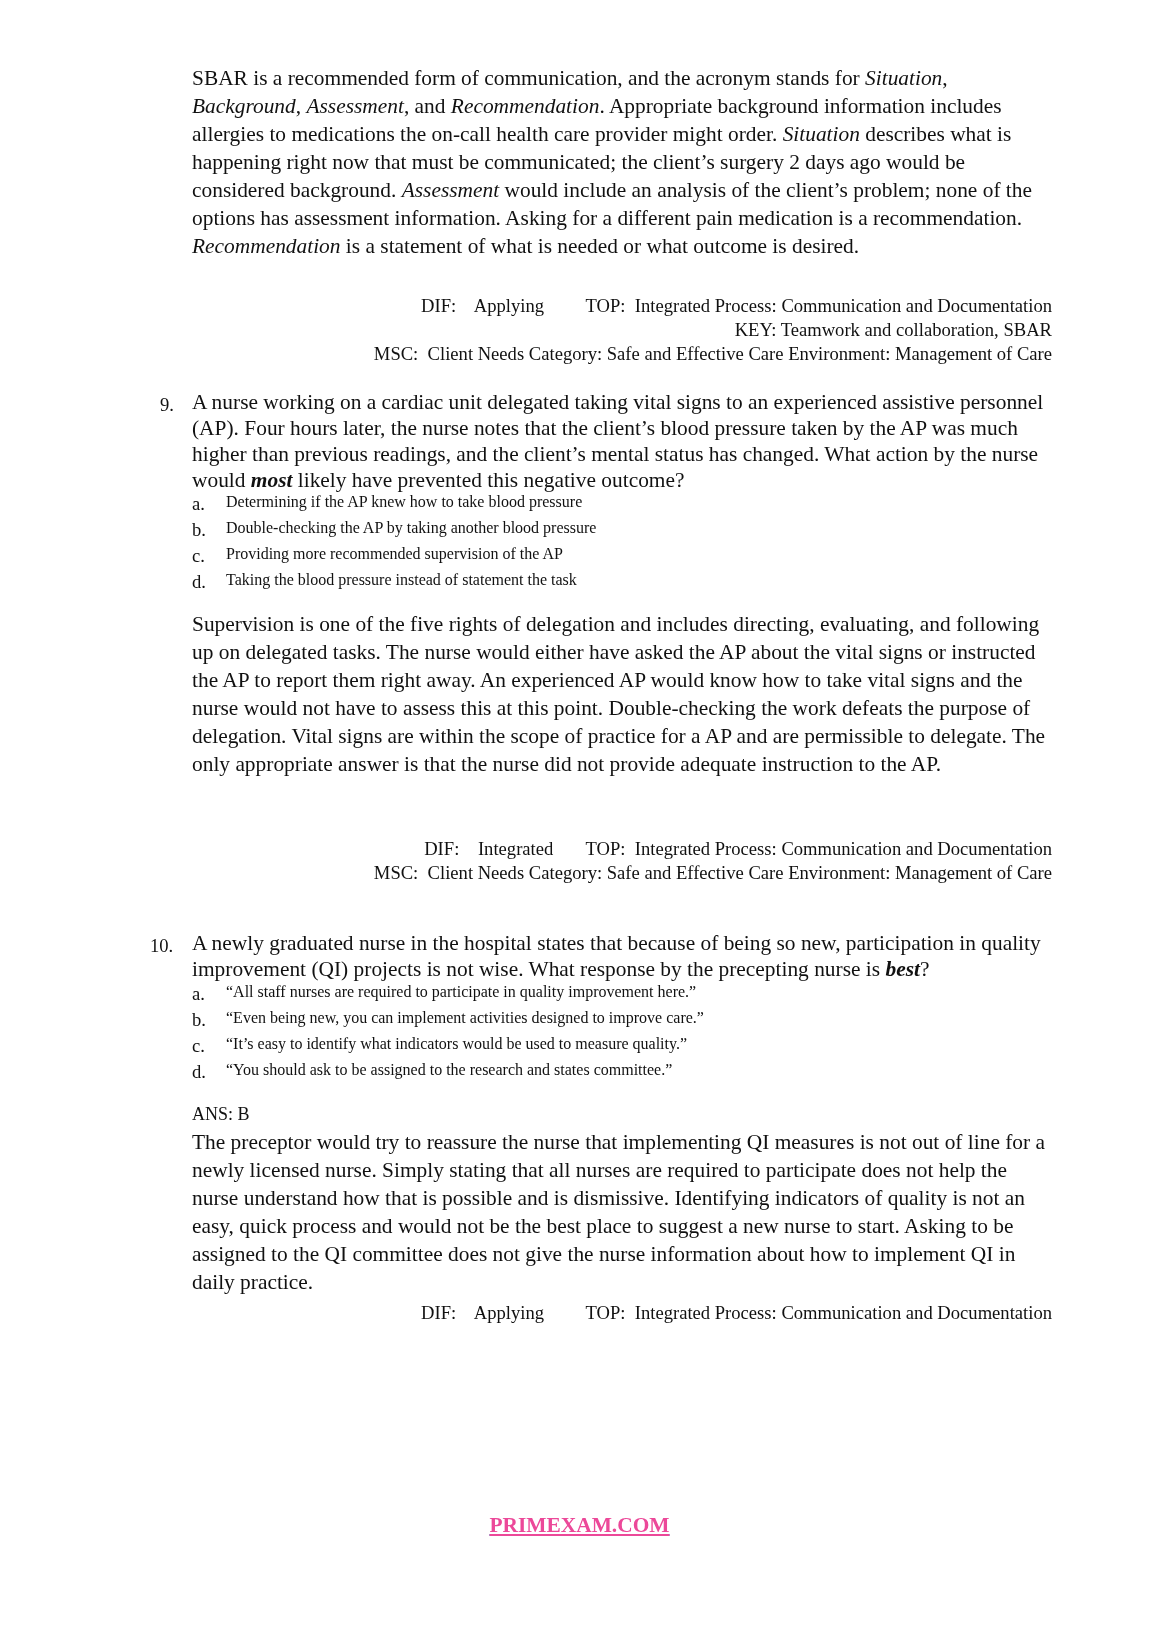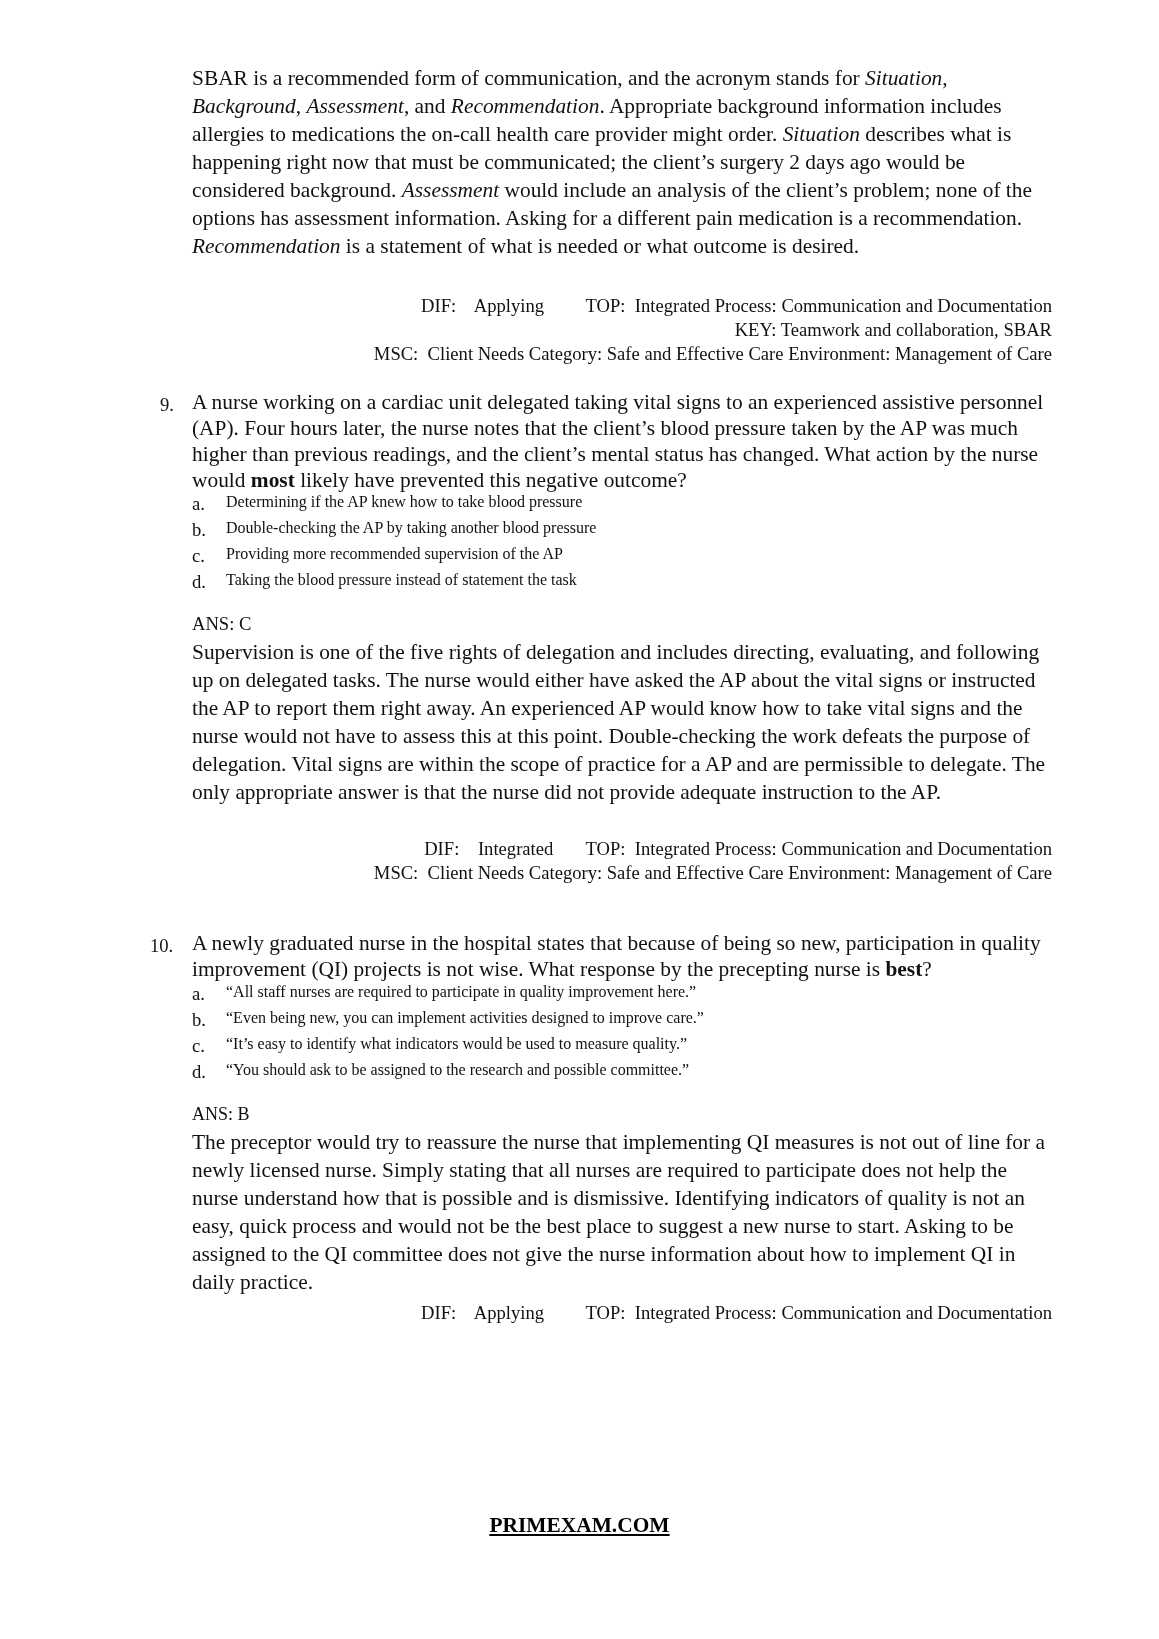--- a/index.html
+++ b/index.html
@@ -16,23 +16,23 @@
   .q { position: absolute; left: 0; width: 1159px; font-size: 21.4px; line-height: 25.9px; }
   .q .num { position: absolute; font-size: 18.6px; }
   .q .stem { position: absolute; left: 192px; width: 860px; margin: 0; }
   .opt { position: absolute; left: 192px; width: 860px; }
   .opt .letter { position: absolute; left: 0; font-size: 18.6px; }
   .opt .text { position: absolute; left: 34px; white-space: nowrap; }
   .footer {
     position: absolute; left: 0; width: 1159px; top: 1513px; text-align: center;
     font-weight: bold; font-size: 21.4px; color: #1aa3e0; text-decoration: underline;
   }
-  .footer a { color: #000000; text-decoration: underline; }
+  .footer a { color: #ec4899; text-decoration: underline; }
   i { font-style: italic; }
-  b { font-weight: bold; }
+  b { font-weight: bold; font-style: italic; }
 </style>
 </head>
 <body>
 
 <div class="page">
 
   <div class="block" style="top:64px;">
     <p class="para" id="sbar-text"><span>SBAR is a recommended form of communication, and the acronym stands for </span><i>Situation</i><span>, </span><i>Background</i><span>, </span><i>Assessment</i><span>, and </span><i>Recommendation</i><span>. Appropriate background information includes allergies to medications the on-call health care provider might order. </span><i>Situation</i><span> describes what is happening right now that must be communicated; the client’s surgery 2 days ago would be considered background. </span><i>Assessment</i><span> would include an analysis of the client’s problem; none of the options has assessment information. Asking for a different pain medication is a recommendation. </span><i>Recommendation</i><span> is a statement of what is needed or what outcome is desired.</span></p>
   </div>
 
@@ -57,21 +57,20 @@
   <div class="opt" style="top:545px;">
     <span class="letter">c.</span>
     <span class="text">Providing more recommended supervision of the AP</span>
   </div>
   <div class="opt" style="top:571px;">
     <span class="letter">d.</span>
     <span class="text">Taking the blood pressure instead of statement the task</span>
   </div>
 
   <div class="block" style="top:610px;">
-    <div style="font-size:18.6px;">ANS: C</div>
     <p class="para">Supervision is one of the five rights of delegation and includes directing, evaluating, and following up on delegated tasks. The nurse would either have asked the AP about the vital signs or instructed the AP to report them right away. An experienced AP would know how to take vital signs and the nurse would not have to assess this at this point. Double-checking the work defeats the purpose of delegation. Vital signs are within the scope of practice for a AP and are permissible to delegate. The only appropriate answer is that the nurse did not provide adequate instruction to the AP.</p>
   </div>
 
   <div class="meta" style="top:837px;">
     <div class="row"><span>DIF:</span>    <span>Integrated</span>       <span>TOP:</span>  <span>Integrated Process: Communication and Documentation</span></div>
     <div class="row"><span>MSC:</span>  <span>Client Needs Category: Safe and Effective Care Environment: Management of Care</span></div>
   </div>
 
   <div class="q" style="top:931px;">
     <span class="num" style="left:150px;top:2px;">10.</span>
@@ -84,21 +83,21 @@
   <div class="opt" style="top:1009px;">
     <span class="letter">b.</span>
     <span class="text">“Even being new, you can implement activities designed to improve care.”</span>
   </div>
   <div class="opt" style="top:1035px;">
     <span class="letter">c.</span>
     <span class="text">“It’s easy to identify what indicators would be used to measure quality.”</span>
   </div>
   <div class="opt" style="top:1061px;">
     <span class="letter">d.</span>
-    <span class="text">“You should ask to be assigned to the research and possible committee.”</span>
+    <span class="text">“You should ask to be assigned to the research and states committee.”</span>
   </div>
 
   <div class="block" style="top:1100px;">
     <div style="font-size:18px;">ANS: B</div>
     <p class="para">The preceptor would try to reassure the nurse that implementing QI measures is not out of line for a newly licensed nurse. Simply stating that all nurses are required to participate does not help the nurse understand how that is possible and is dismissive. Identifying indicators of quality is not an easy, quick process and would not be the best place to suggest a new nurse to start. Asking to be assigned to the QI committee does not give the nurse information about how to implement QI in daily practice.</p>
   </div>
 
   <div class="meta" style="top:1301px;">
     <div class="row"><span>DIF:</span>    <span>Applying</span>         <span>TOP:</span>  <span>Integrated Process: Communication and Documentation</span></div>
   </div>

